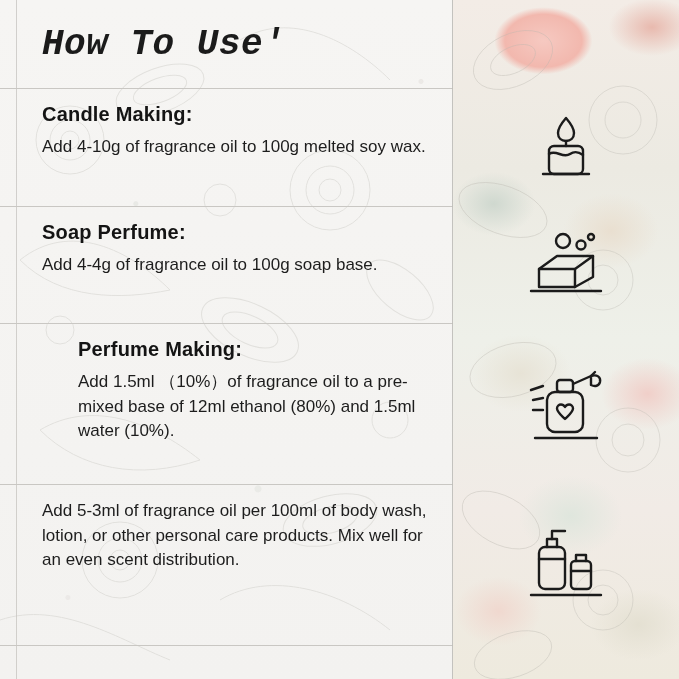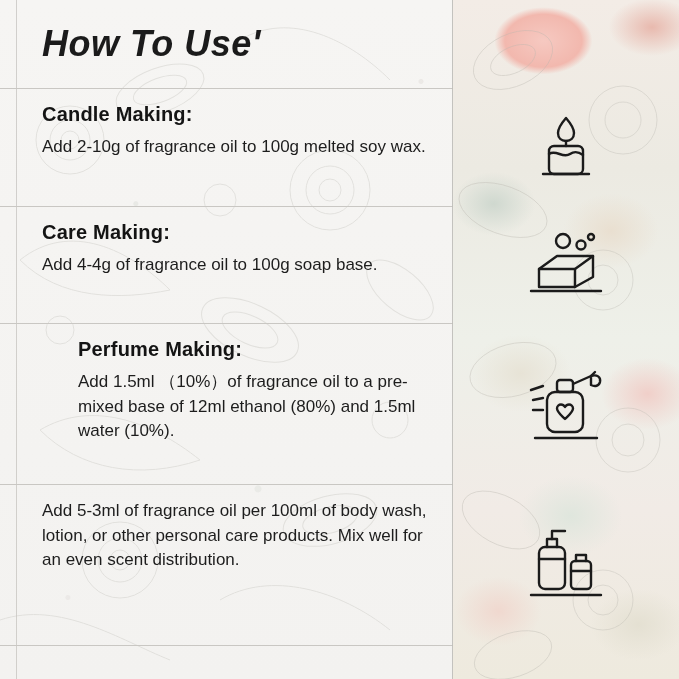--- a/index.html
+++ b/index.html
@@ -47,21 +47,21 @@
   }
 
   .title-row {
     height: 88px;
     display: flex;
     align-items: center;
     padding: 0 0 0 42px;
     box-sizing: border-box;
   }
   .title {
-    font-family: Liberation Sans, sans-serif;
+    font-family: Liberation Mono, monospace;
     font-style: italic;
     font-weight: 700;
     font-size: 36px;
     color: #1b1b1b;
     letter-spacing: 0.5px;
     white-space: nowrap;
   }
 
   .rule {
     height: 1px;
@@ -264,26 +264,26 @@
 
   <div class="content">
 
     <div class="title-row">
       <div class="title">How To Use'</div>
     </div>
     <div class="rule"></div>
 
     <div class="section s1">
       <div class="sec-title">Candle Making:</div>
-      <div class="sec-body">Add 2-10g of fragrance oil to 100g melted soy wax.</div>
+      <div class="sec-body">Add 4-10g of fragrance oil to 100g melted soy wax.</div>
     </div>
     <div class="rule"></div>
 
     <div class="section s2">
-      <div class="sec-title">Care Making:</div>
+      <div class="sec-title">Soap Perfume:</div>
       <div class="sec-body">Add 4-4g of fragrance oil to 100g soap base.</div>
     </div>
     <div class="rule"></div>
 
     <div class="section s3">
       <div class="sec-title">Perfume Making:</div>
       <div class="sec-body">Add 1.5ml （10%）of fragrance oil to a pre-mixed base of 12ml ethanol (80%) and 1.5ml water (10%).</div>
     </div>
     <div class="rule"></div>
 

